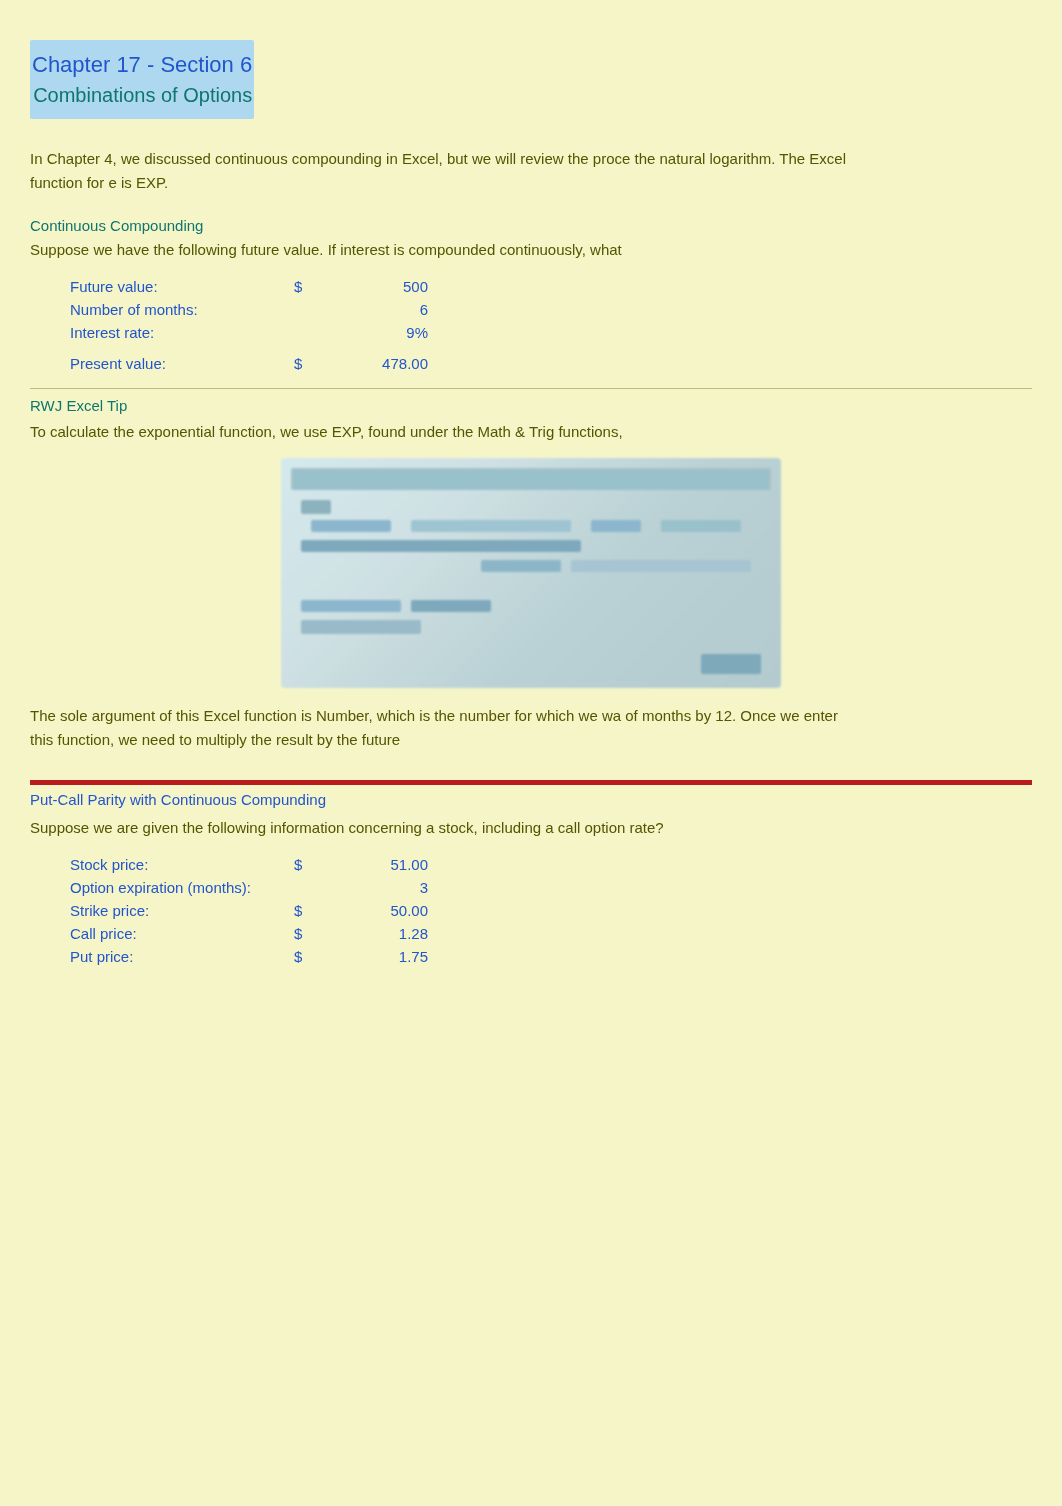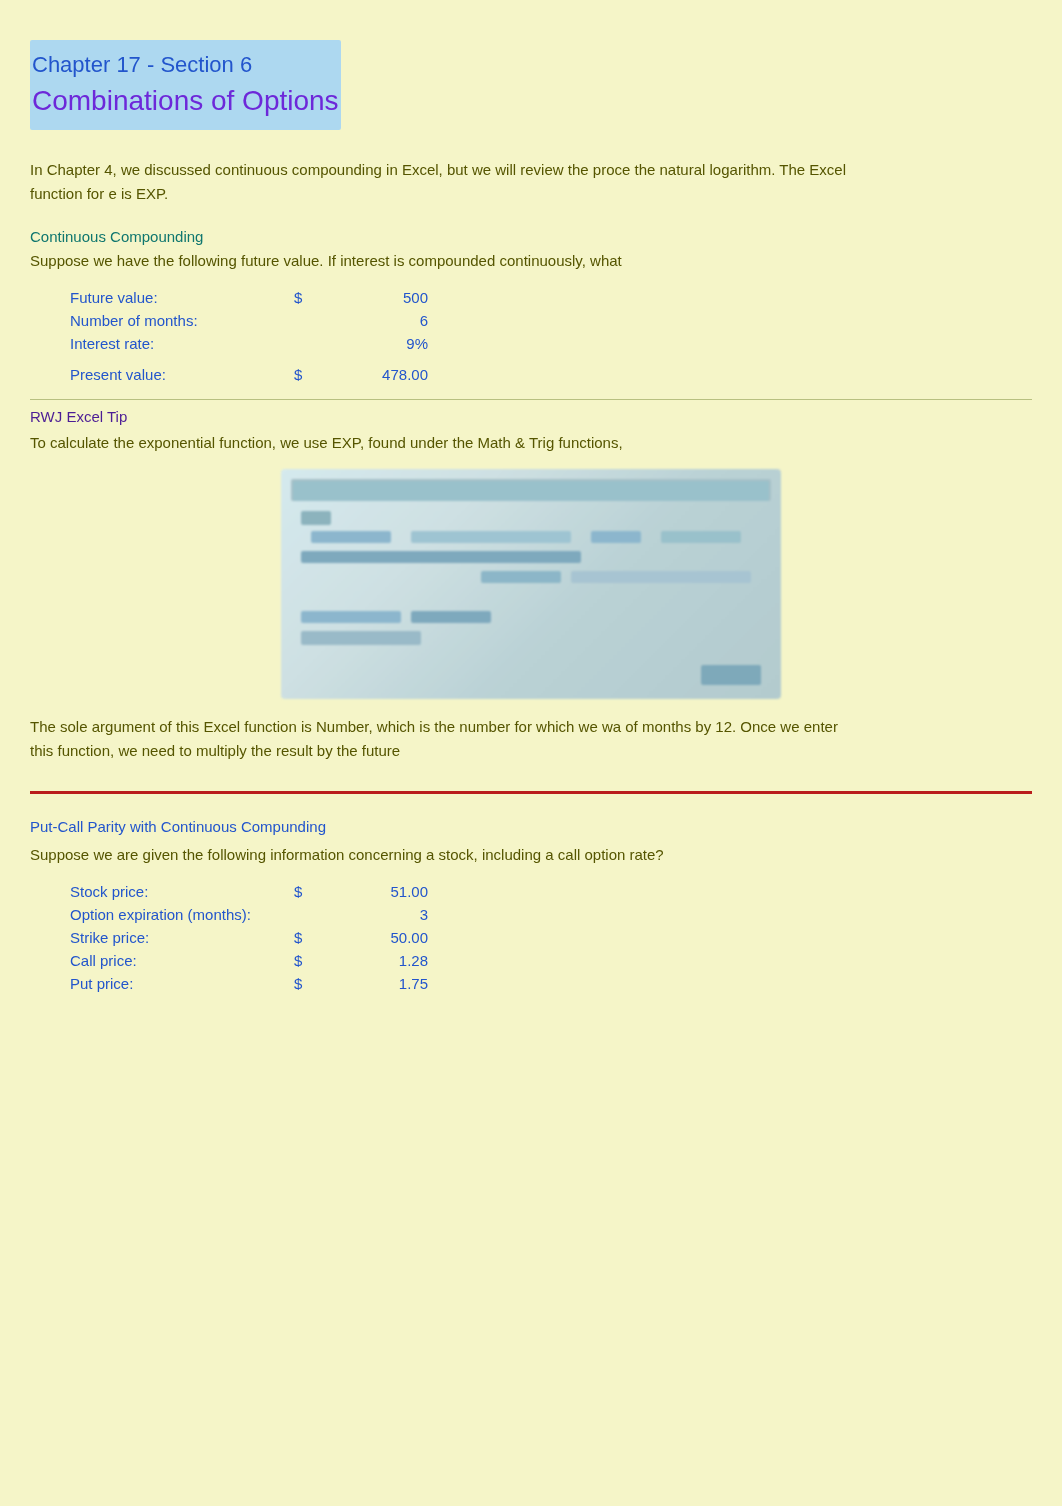--- a/index.html
+++ b/index.html
@@ -26,24 +26,25 @@
       margin-bottom: 28px;
       border-radius: 2px;
     }
     .title-line1 {
       color: #2255cc;
       font-size: 22px;
       font-weight: normal;
       line-height: 1.4;
     }
     .title-line2 {
-      color: #6d28d9;
-      font-size: 28px;
+      color: #0f766e;
+      font-size: 20px;
       font-weight: normal;
       line-height: 1.4;
+      text-align: right;
     }
 
     
     .intro-text {
       color: #555500;
       font-size: 15px;
       line-height: 1.6;
       margin-bottom: 22px;
       max-width: 820px;
     }
@@ -91,21 +92,21 @@
 
     .data-row.result {
       margin-top: 14px;
     }
 
     
     .rwj-section {
       margin-top: 16px;
     }
     .rwj-heading {
-      color: #4c1d95;
+      color: #0f766e;
       font-size: 15px;
       font-weight: normal;
       margin-bottom: 6px;
       border-top: 1px solid #b8c080;
       padding-top: 8px;
     }
     .rwj-body {
       color: #555500;
       font-size: 15px;
       line-height: 1.6;
@@ -147,22 +148,22 @@
       color: #555500;
       font-size: 15px;
       line-height: 1.6;
       max-width: 820px;
       margin-top: 16px;
       margin-bottom: 28px;
     }
 
     
     .putcall-section {
-      border-top: 3px solid #b91c1c;
-      padding-top: 24px;
+      border-top: 5px solid #b91c1c;
+      padding-top: 6px;
       margin-top: 24px;
     }
     .putcall-heading {
       color: #2255cc;
       font-size: 15px;
       font-weight: normal;
       margin-bottom: 8px;
     }
     .putcall-body {
       color: #555500;

